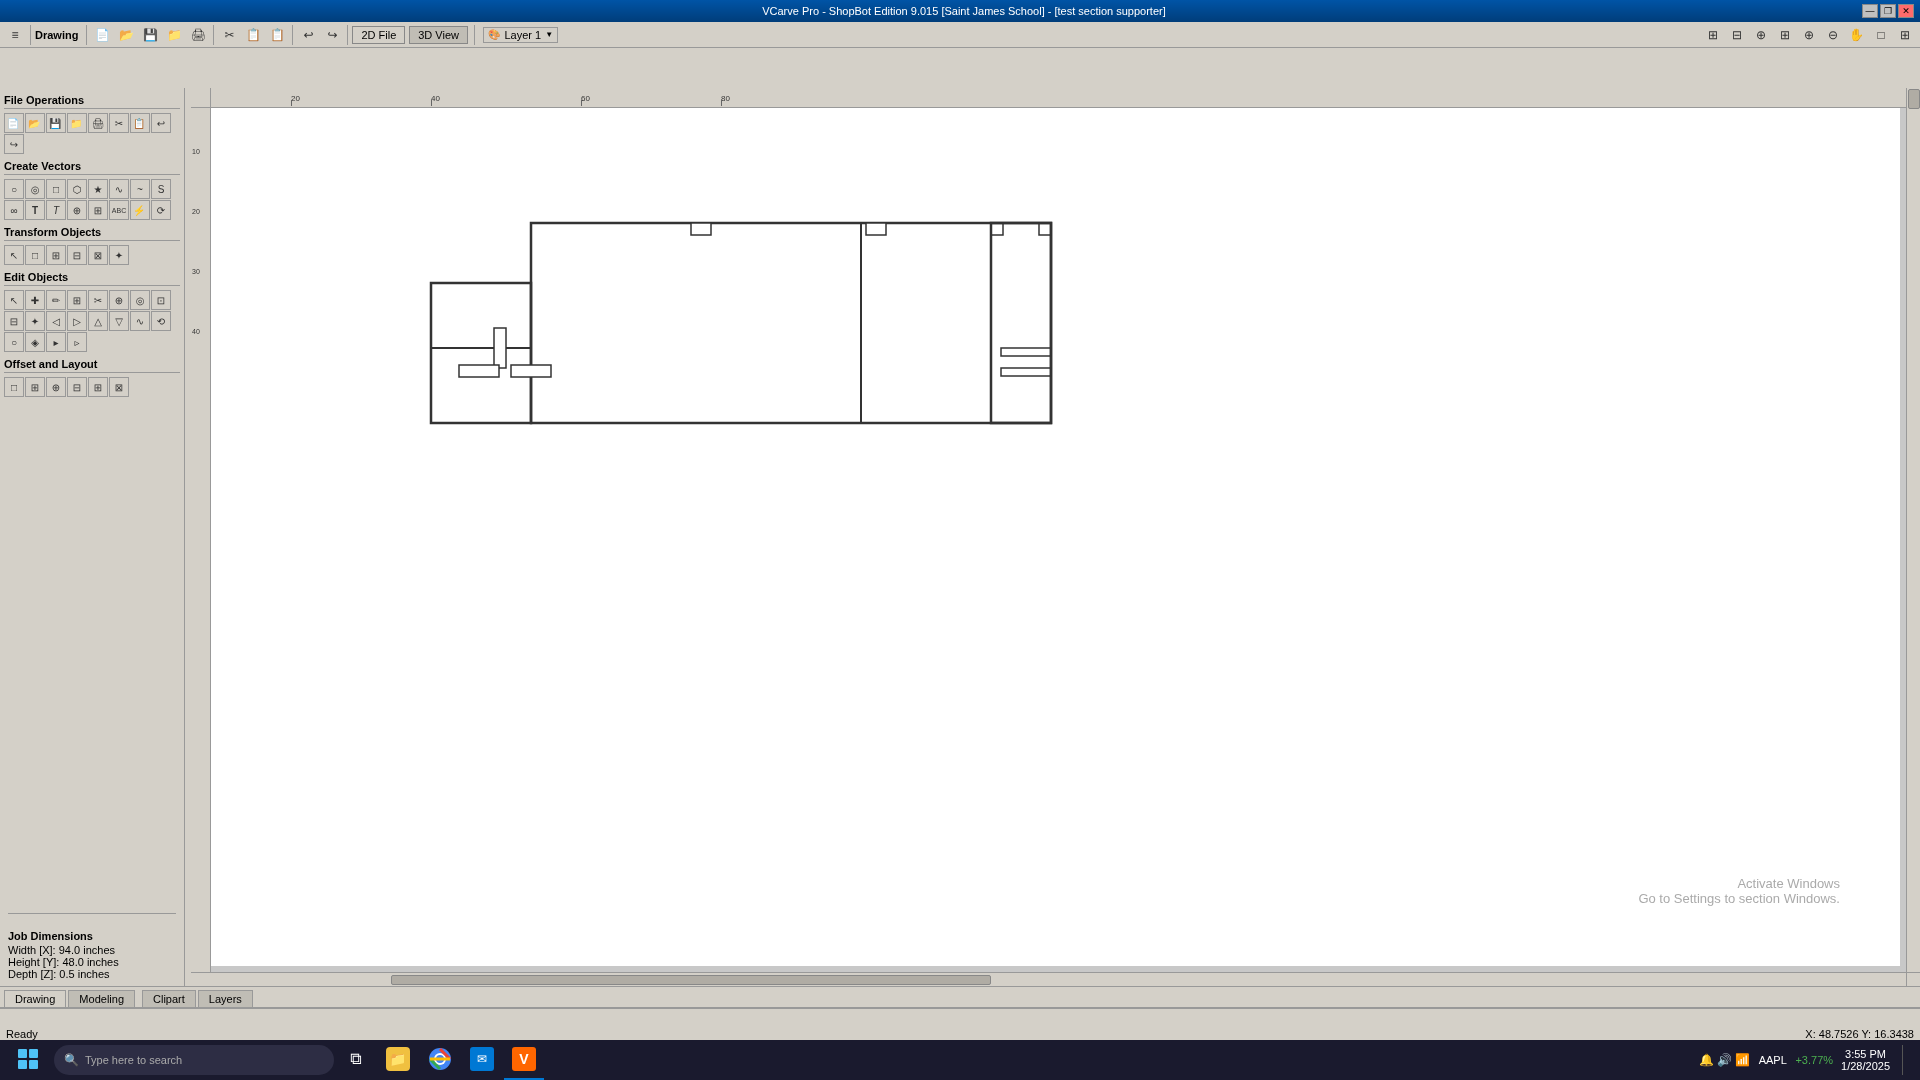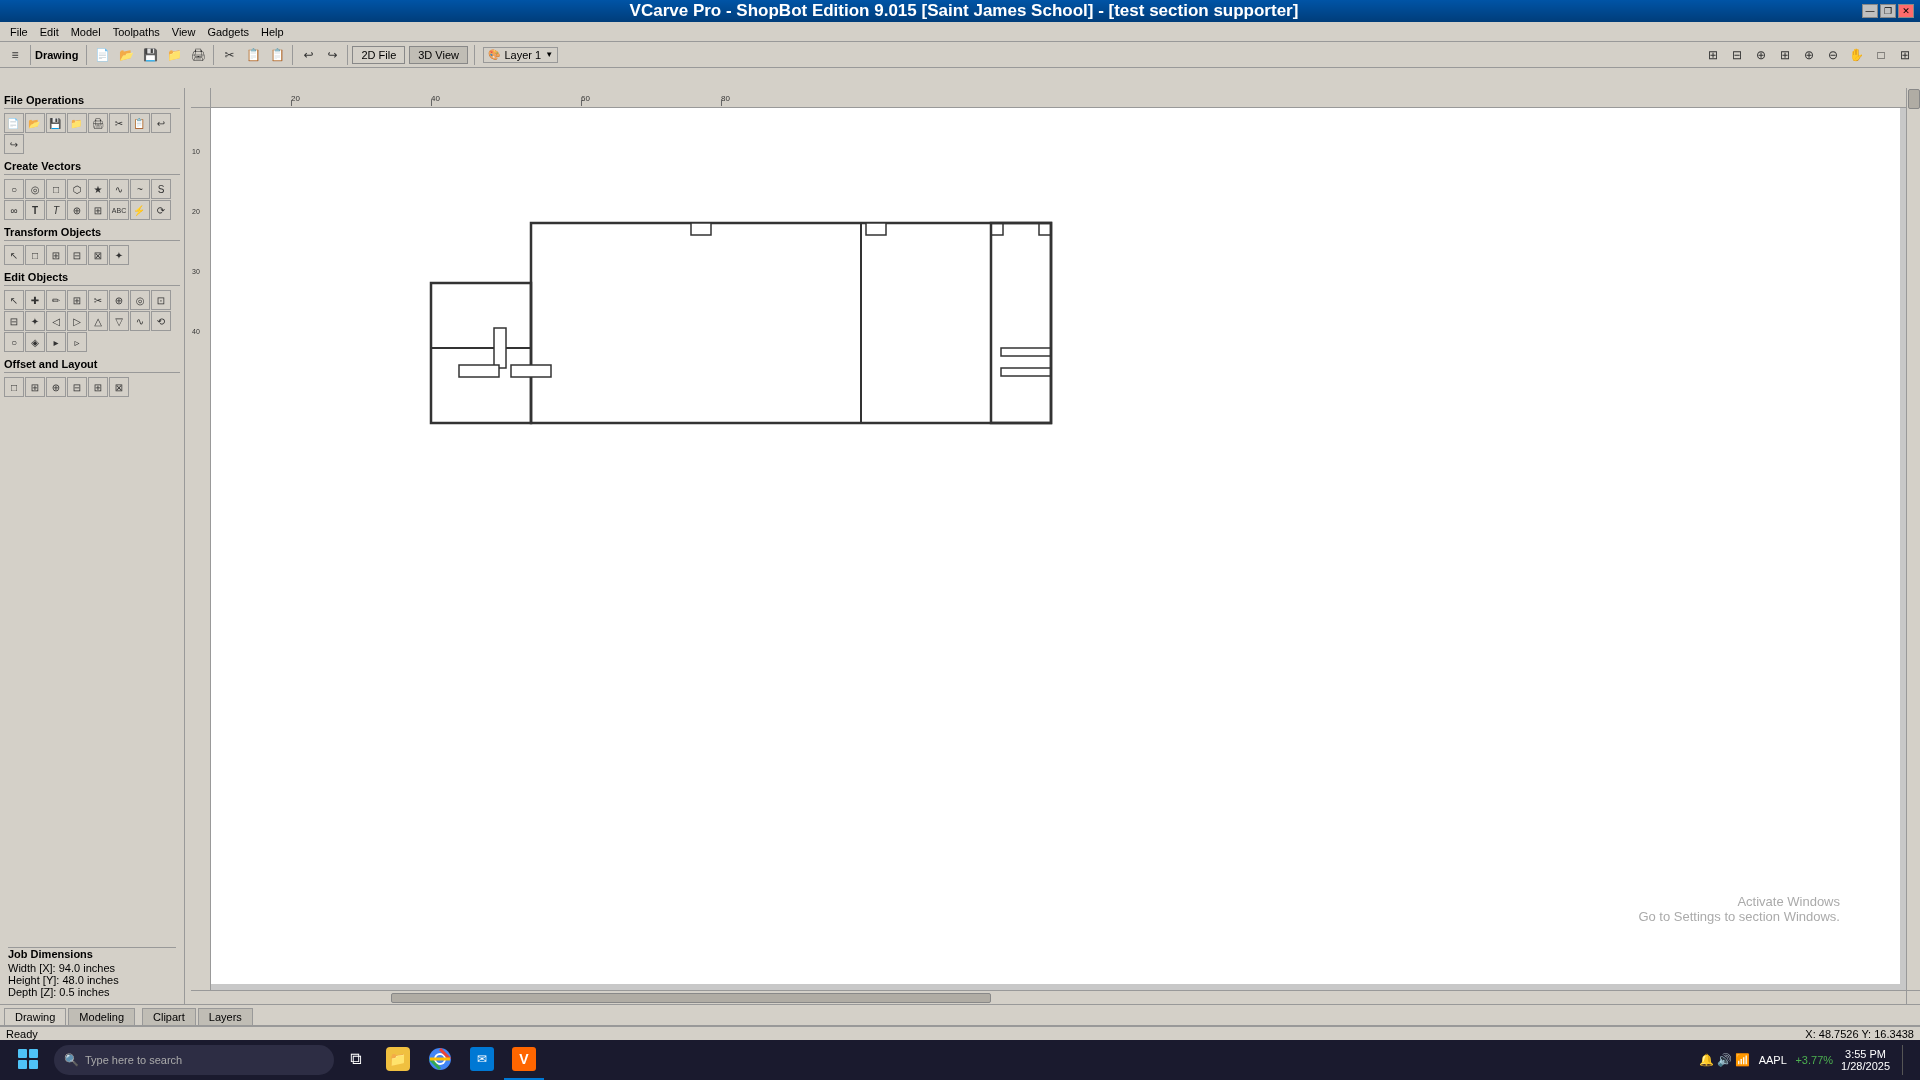--- a/index.html
+++ b/index.html
@@ -9,21 +9,21 @@
     #titlebar {
       height: 22px;
       background: linear-gradient(to bottom, #0054a6, #003d7a);
       color: white;
       display: flex;
       align-items: center;
       justify-content: space-between;
       padding: 0 6px;
       font-size: 11px;
     }
-    #titlebar-title { flex: 1; text-align: center; font-size: 17px; font-weight: bold; }
+    #titlebar-title { flex: 1; text-align: center; font-size: 11px; }
     #titlebar-controls { display: flex; gap: 2px; }
     .title-btn {
       width: 16px; height: 14px;
       background: #c0c0c0;
       border: 1px solid #888;
       font-size: 9px;
       display: flex; align-items: center; justify-content: center;
       cursor: pointer;
       color: black;
     }
@@ -311,29 +311,20 @@
   <div id="titlebar">
     <div style="width:60px"></div>
     <div id="titlebar-title">VCarve Pro - ShopBot Edition 9.015 [Saint James School] - [test section supporter]</div>
     <div id="titlebar-controls" style="display:flex;gap:2px;">
       <div class="title-btn">—</div>
       <div class="title-btn">❐</div>
       <div class="title-btn" style="background:#ff6b6b;">✕</div>
     </div>
   </div>
 
-  <div id="menubar">
-    <div class="menu-item">File</div>
-    <div class="menu-item">Edit</div>
-    <div class="menu-item">Model</div>
-    <div class="menu-item">Toolpaths</div>
-    <div class="menu-item">View</div>
-    <div class="menu-item">Gadgets</div>
-    <div class="menu-item">Help</div>
-  </div>
 
   <div class="toolbar-area">
 
     <div class="tb-btn">≡</div>
     <div class="tb-sep"></div>
 
     <span style="font-weight:bold;font-size:11px;margin-right:4px;">Drawing</span>
     <div class="tb-sep"></div>
 
     <div class="tb-btn">📄</div>
@@ -454,21 +445,21 @@
         <div class="tool-btn">⊞</div>
         <div class="tool-btn">⊕</div>
         <div class="tool-btn">⊟</div>
         <div class="tool-btn">⊞</div>
         <div class="tool-btn">⊠</div>
       </div>
 
       <div style="flex:1;"></div>
 
       <div id="job-dims">
-        <div style="font-weight:bold;border-top:1px solid #999;padding-top:0;margin-bottom:2px;">Job Dimensions</div>
+        <div style="font-weight:bold;border-top:1px solid #999;padding-top:16px;margin-bottom:2px;">Job Dimensions</div>
         <div>
           <span>Width  [X]:</span>
           <span>94.0 inches</span>
         </div>
         <div>
           <span>Height [Y]:</span>
           <span>48.0 inches</span>
         </div>
         <div>
           <span>Depth  [Z]:</span>
@@ -549,21 +540,21 @@
 
   <div>
 
     <div id="bottom-tabs" style="height:22px;display:flex;align-items:flex-end;padding-left:4px;background:#d4d0c8;border-top:1px solid #999;">
       <div class="bottom-tab active" style="background:#d4d0c8;border:1px solid #999;border-bottom:none;padding:2px 10px;font-size:11px;cursor:pointer;margin-right:2px;">Drawing</div>
       <div class="bottom-tab" style="background:#c0bdb5;border:1px solid #999;border-bottom:none;padding:2px 10px;font-size:11px;cursor:pointer;margin-right:7px;">Modeling</div>
       <div class="bottom-tab" style="background:#c0bdb5;border:1px solid #999;border-bottom:none;padding:2px 10px;font-size:11px;cursor:pointer;margin-right:2px;">Clipart</div>
       <div class="bottom-tab" style="background:#c0bdb5;border:1px solid #999;border-bottom:none;padding:2px 10px;font-size:11px;cursor:pointer;">Layers</div>
     </div>
 
-    <div id="status-bar" style="height:14px;display:flex;align-items:center;padding:0 6px;background:#d4d0c8;border-top:1px solid #999;">
+    <div id="status-bar" style="height:32px;display:flex;align-items:flex-end;padding:0 6px;background:#d4d0c8;border-top:1px solid #999;">
       <span>Ready</span>
       <span id="coord-display" style="margin-left:auto;font-size:11px;">X: 48.7526 Y: 16.3438</span>
     </div>
   </div>
 </div>
 
 <div id="taskbar">
 
   <div class="taskbar-app" style="width:48px;">
     <div id="start-icon">

